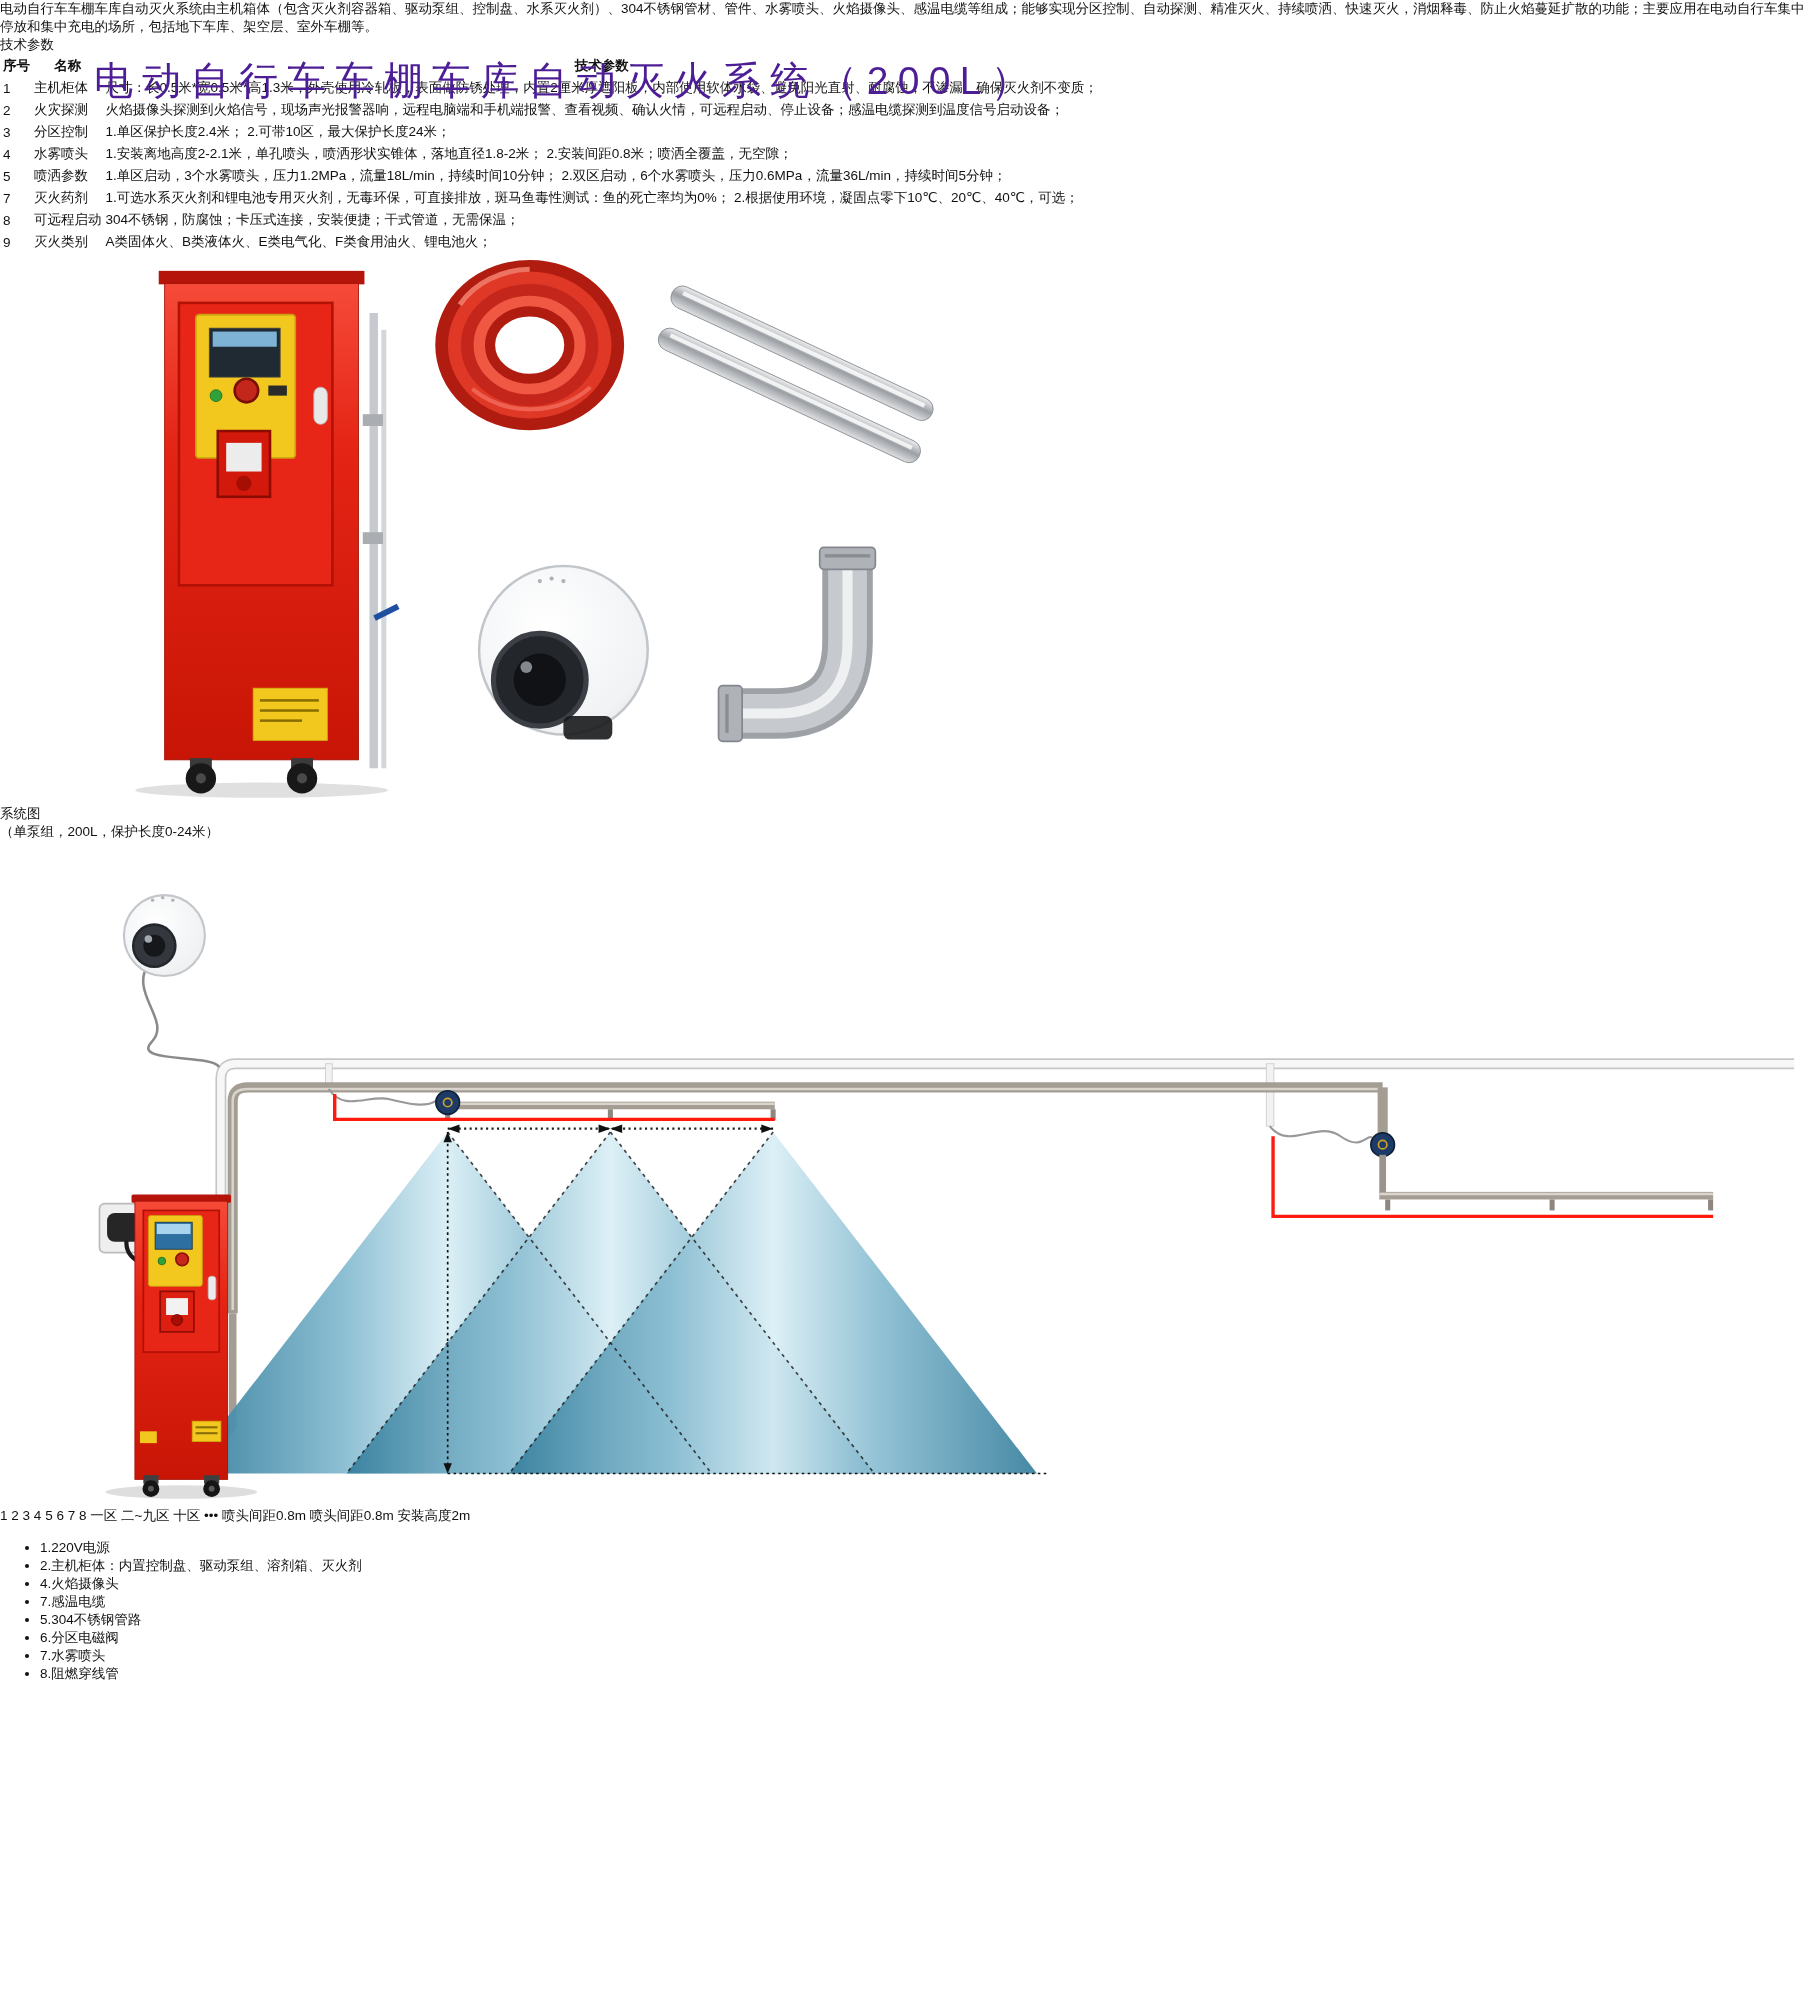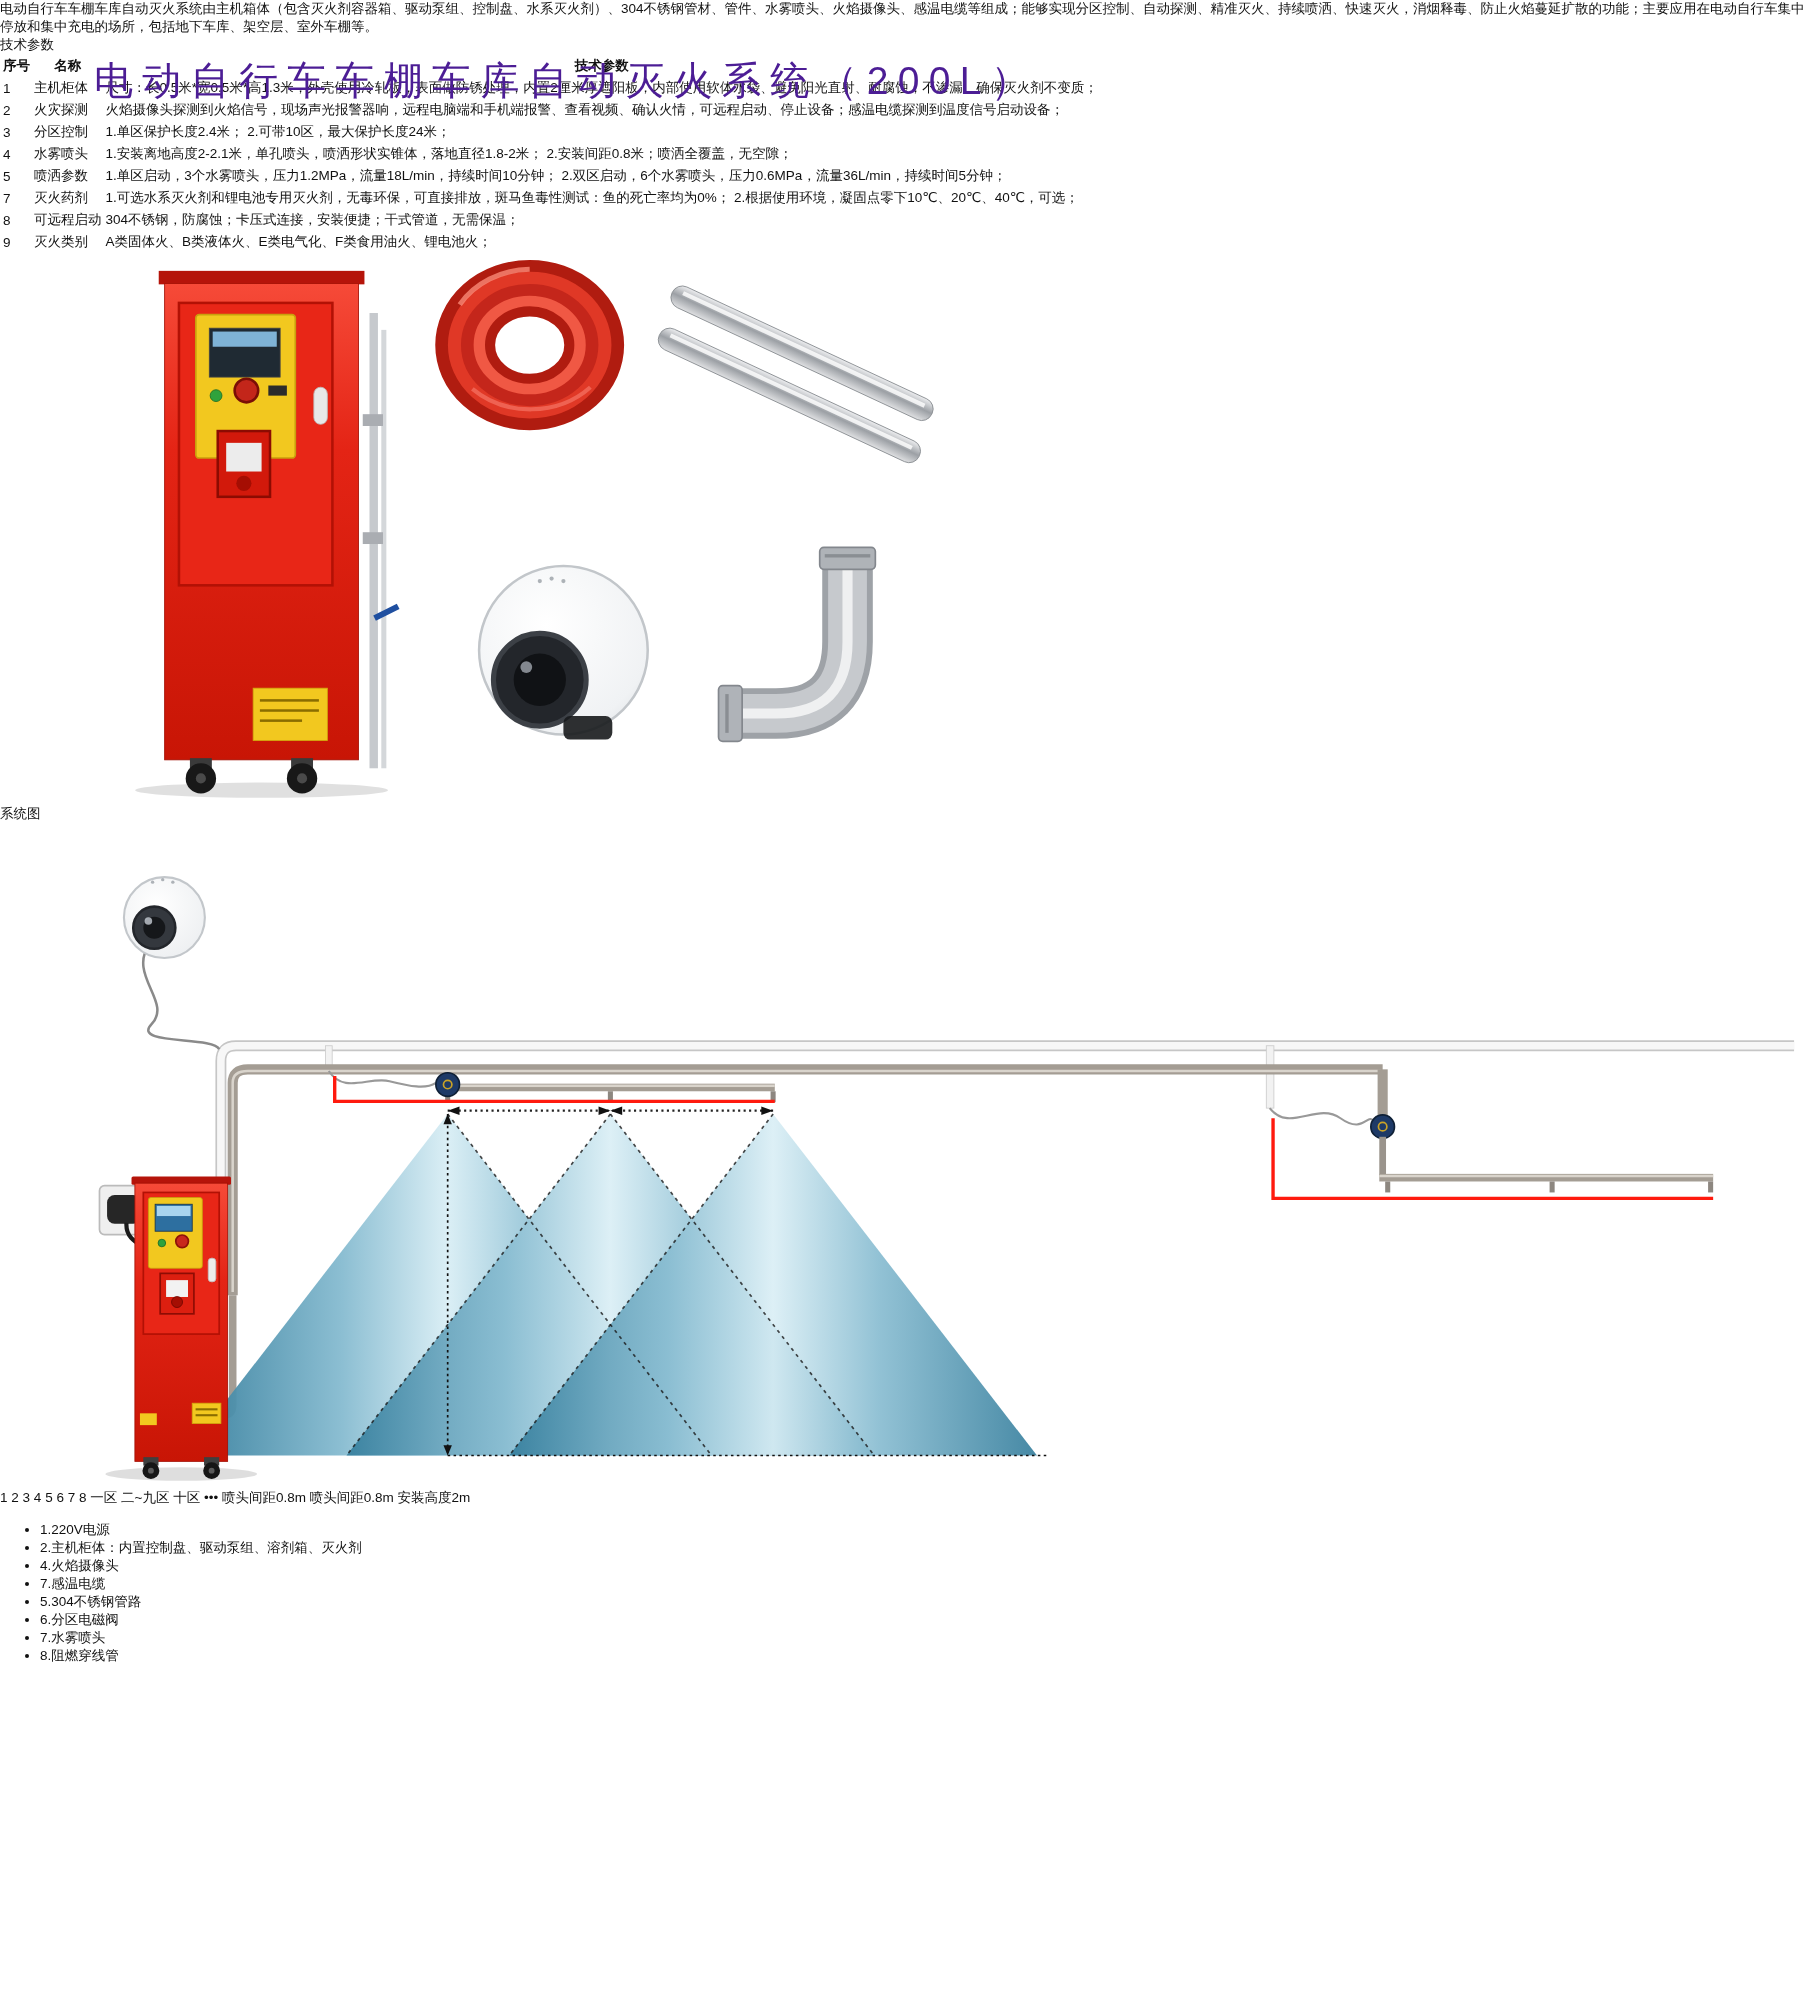--- a/index.html
+++ b/index.html
@@ -242,20 +242,21 @@
       <rect x="972" y="348" width="66" height="26" rx="5" fill="#AFB3B8" stroke="#83878D" stroke-width="2"></rect>
       <rect x="852" y="512" width="28" height="66" rx="5" fill="#AFB3B8" stroke="#83878D" stroke-width="2"></rect>
       <rect x="978" y="356" width="54" height="4" fill="#8A8E93"></rect>
       <rect x="860" y="522" width="4" height="46" fill="#8A8E93"></rect>
     </g>
   </svg>
 
   
   <div class="sys-heading">系统图</div>
   <div class="sys-underline"></div>
+  <div class="sys-subtitle">（单泵组，200L，保护长度0-24米）</div>
 
   
   <div class="diagram">
     <svg width="1816" height="663" viewBox="0 0 2154 786">
       <defs>
         <linearGradient id="coneG" x1="0" y1="0" x2="1" y2="0">
           <stop offset="0" stop-color="#327C9B"></stop>
             <stop offset="0.3" stop-color="#86BBD0"></stop>
           <stop offset="0.5" stop-color="#D9EEF5"></stop>
             <stop offset="0.7" stop-color="#86BBD0"></stop>

